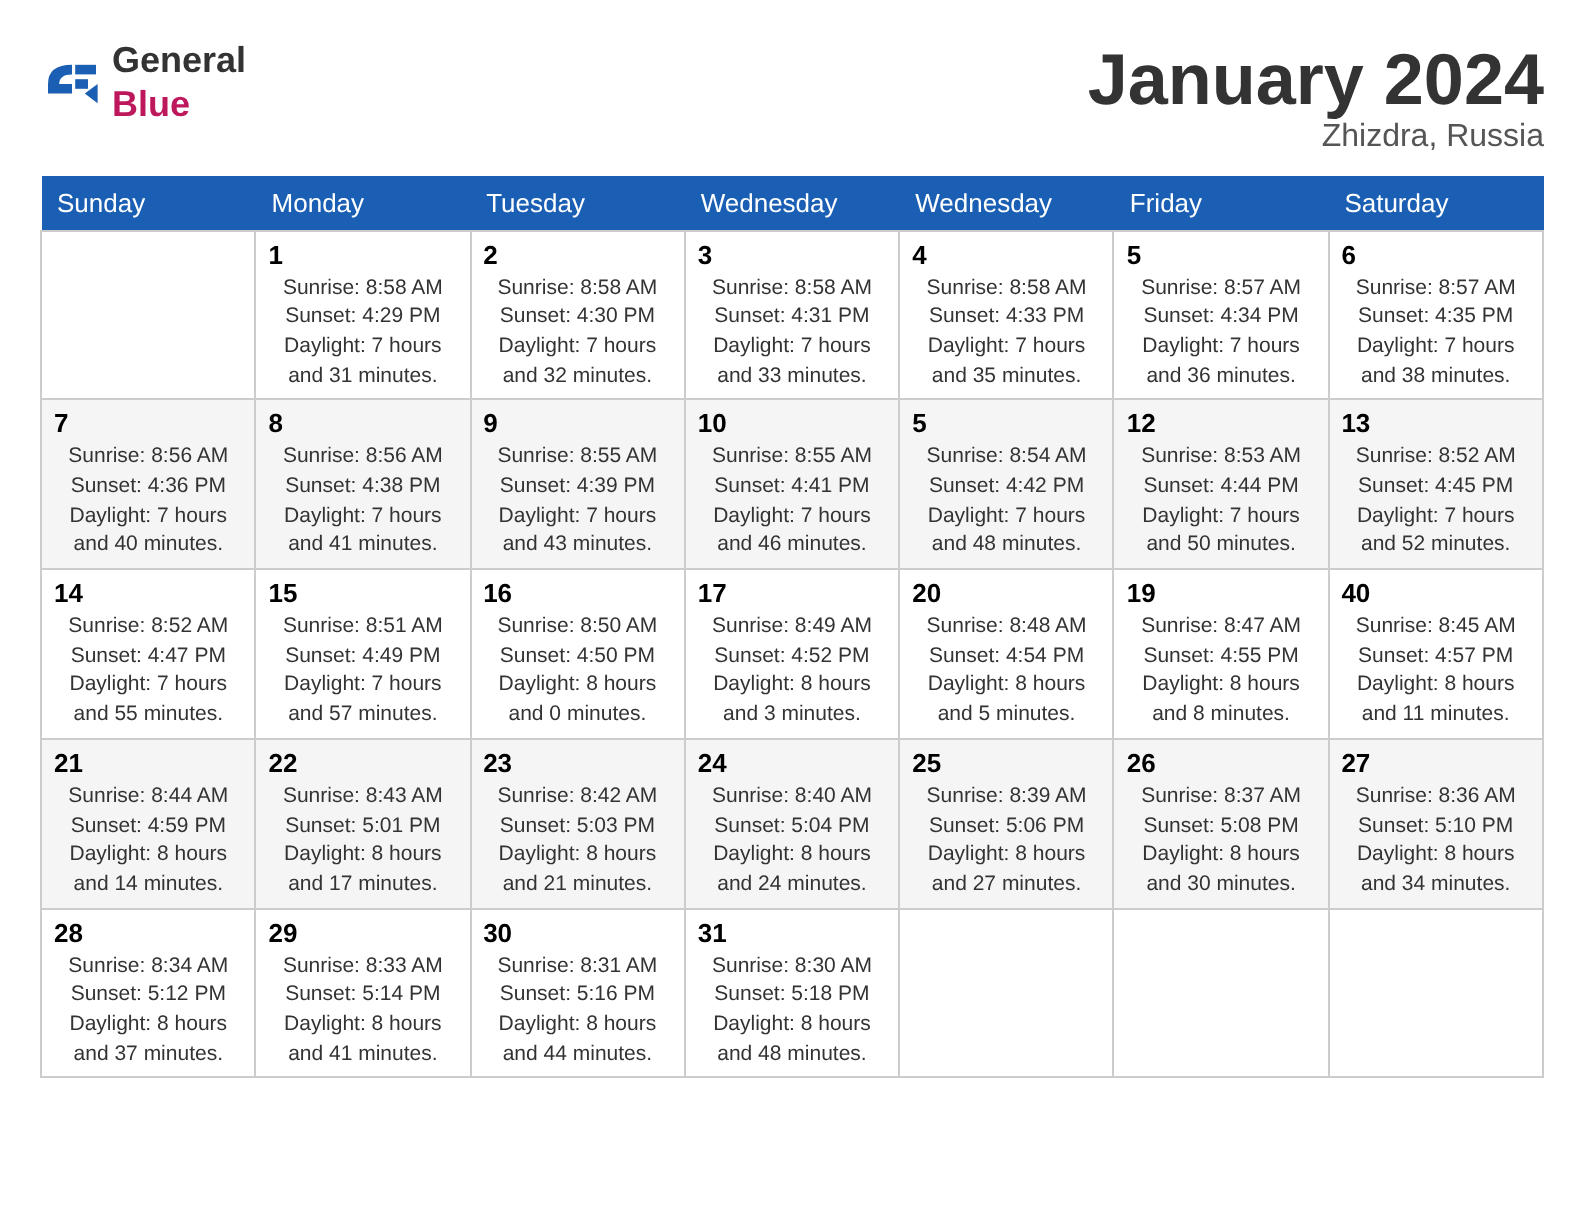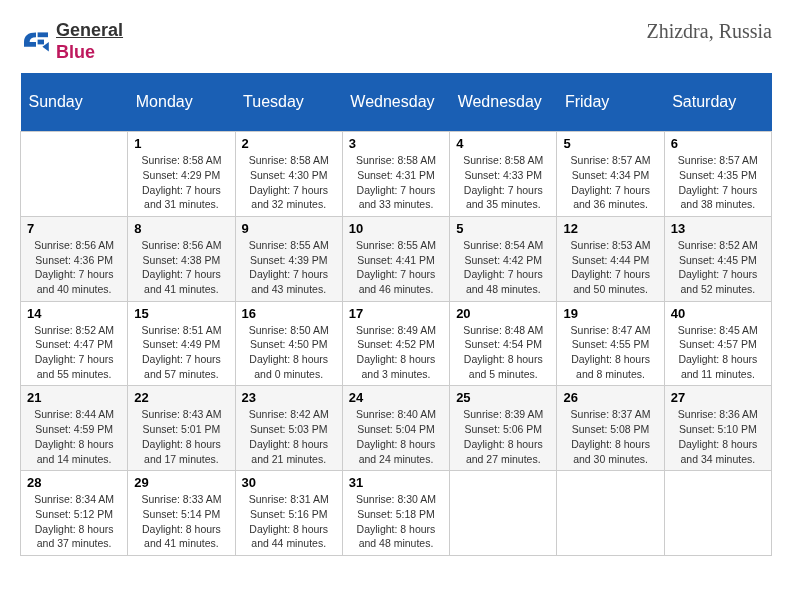--- a/index.html
+++ b/index.html
@@ -18,52 +18,51 @@
     }
     .logo {
       display: flex;
       align-items: center;
     }
     .logo-text {
       font-size: 18px;
       font-weight: bold;
       line-height: 1.2;
     }
-    .logo-general { color: #333; text-decoration: underline; }
+    .logo-general { color: #333; }
     .logo-blue { color: #be185d; }
     .logo-icon {
       width: 32px;
       height: 32px;
       margin-right: 4px;
     }
     .title-block {
       text-align: right;
     }
     .month-title {
       font-size: 36px;
       font-weight: bold;
       color: #333;
       line-height: 1.1;
     }
     .subtitle {
-      font-size: 20px;
+      font-size: 16px;
       color: #555;
-      font-family: Liberation Serif, serif;
     }
     .calendar {
       width: 100%;
       border-collapse: collapse;
       font-size: 11px;
     }
     .calendar th {
       background: #1a5fb4;
       color: #fff;
       text-align: left;
-      padding: 20px 8px;
-      font-size: 16px;
+      padding: 6px 8px;
+      font-size: 13px;
       font-weight: normal;
     }
     .calendar td {
       border: 1px solid #ccc;
       vertical-align: top;
       padding: 4px 6px;
       width: 14.28%;
       min-height: 80px;
       background: #fff;
     }
@@ -97,20 +96,21 @@
       <path d="M22 8 L35 8 L35 14 L22 14 Z" fill="#1a5fb4"></path>
       <path d="M22 17 L30 17 L30 23 L22 23 Z" fill="#1a5fb4"></path>
       <path d="M28 26 L36 20 L36 32 Z" fill="#1a5fb4"></path>
     </svg>
     <div class="logo-text">
       <div class="logo-general">General</div>
       <div class="logo-blue">Blue</div>
     </div>
   </div>
   <div class="title-block">
+    <div class="month-title">January 2024</div>
     <div class="subtitle">Zhizdra, Russia</div>
   </div>
 </div>
 
 <table class="calendar">
   <thead>
     <tr>
     <th>Sunday</th>
         <th>Monday</th>
         <th>Tuesday</th>

